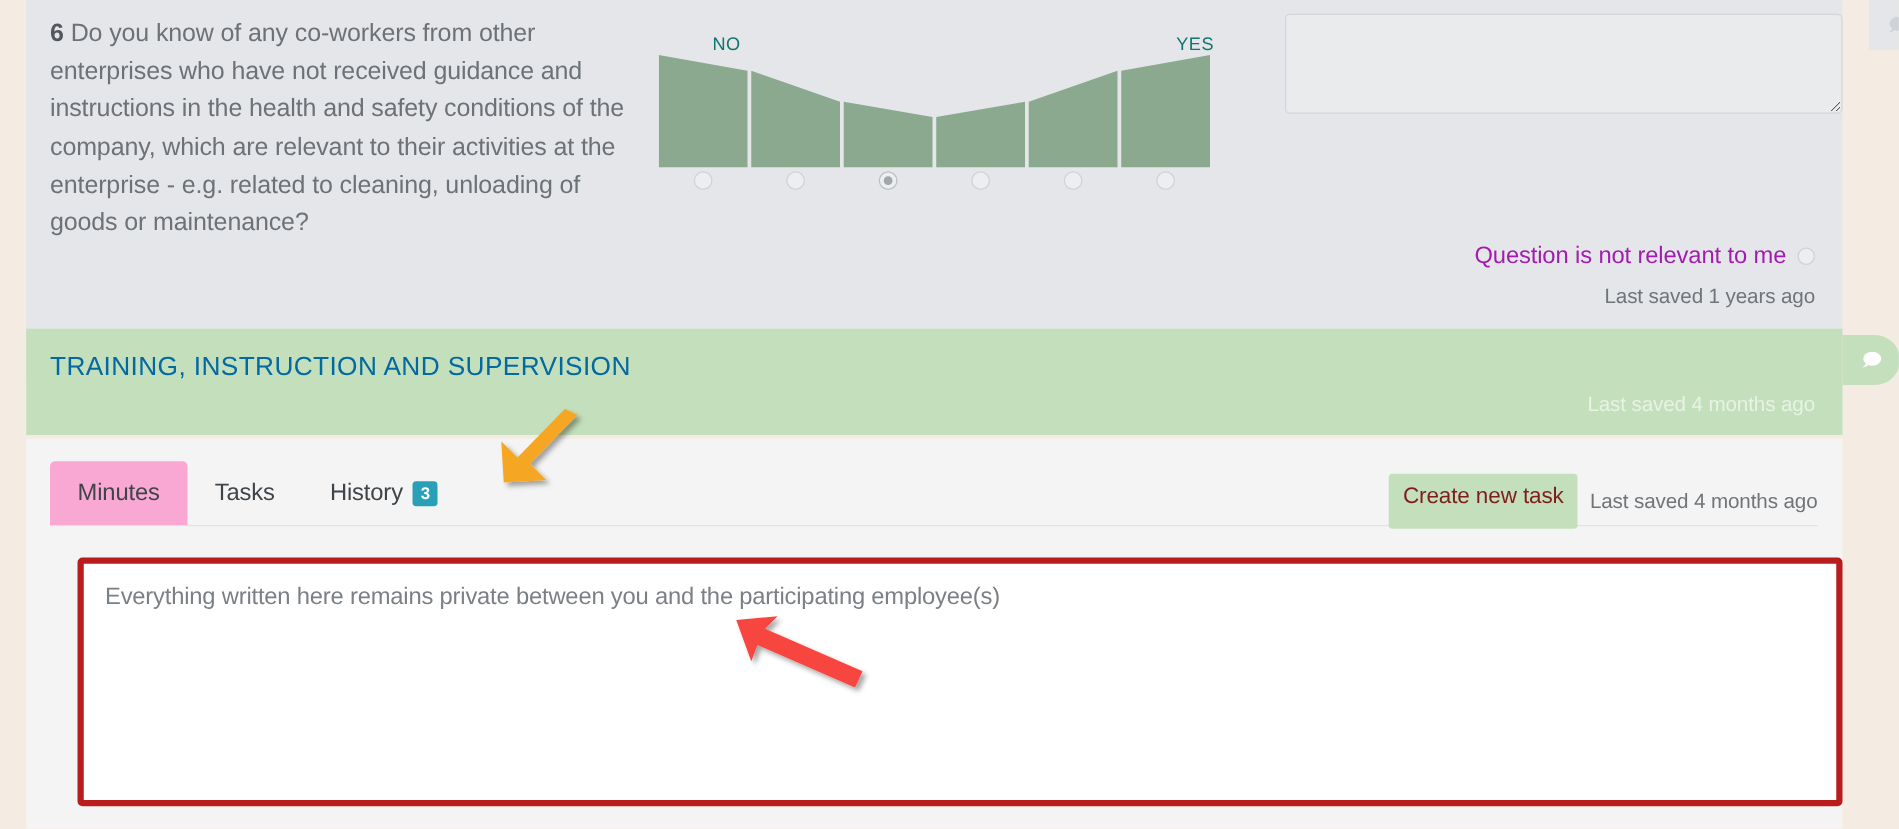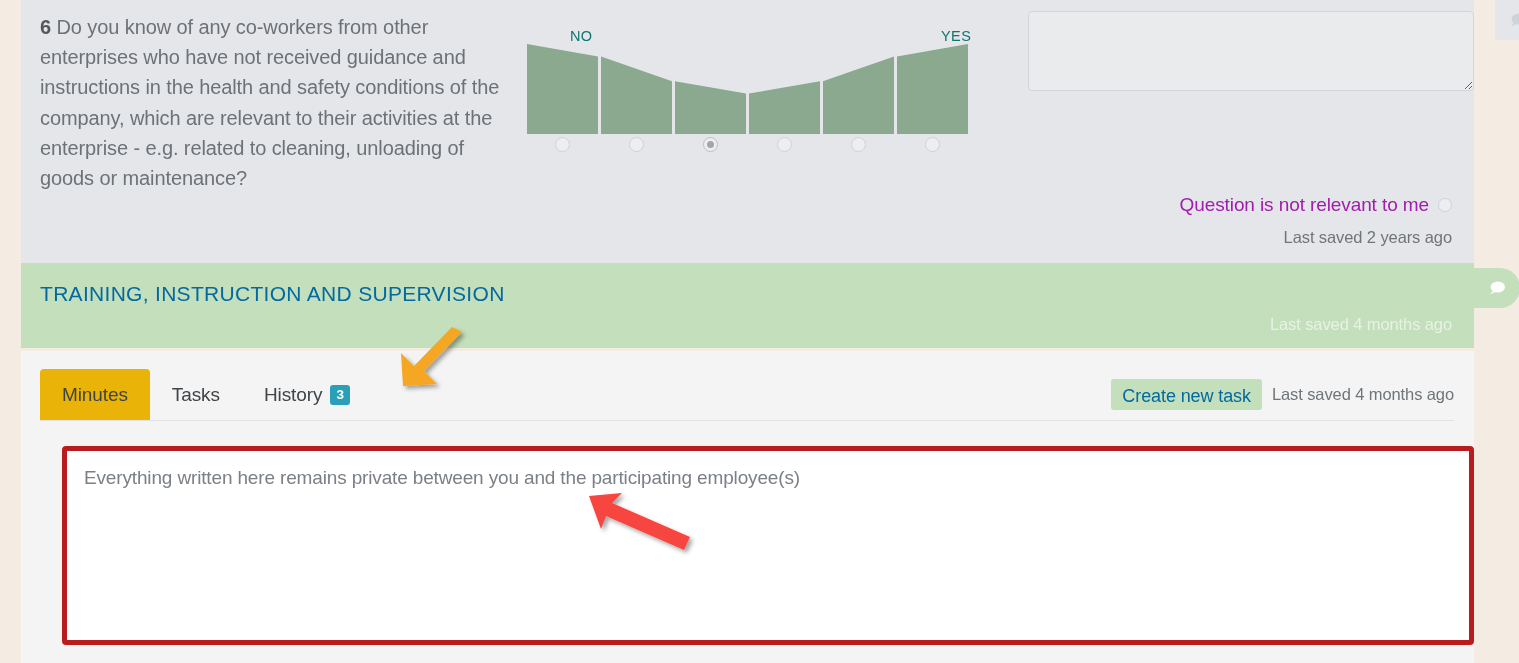--- a/index.html
+++ b/index.html
@@ -192,21 +192,21 @@
     align-items: center;
     gap: 8px;
     padding: 0 22px;
     font-size: 19px;
     color: #3f4448;
     letter-spacing: -0.1px;
     border-radius: 4px 4px 0 0;
     cursor: pointer;
   }
   .tab.active {
-    background: #eab308;
+    background: #f9a8d4;
     color: #3f4448;
   }
   .tab-badge {
     display: inline-flex;
     align-items: center;
     justify-content: center;
     min-width: 20px; height: 20px;
     padding: 0 5px;
     border-radius: 3px;
     background: #2aa0b8;
@@ -218,26 +218,26 @@
 
   .tabbar-right {
     position: absolute;
     right: 0; top: 10px;
     display: flex;
     align-items: center;
     gap: 10px;
   }
   .create-task-btn {
     background: #c3dfbb;
-    color: #0369a1;
+    color: #7f1d1d;
     font-size: 18px;
     letter-spacing: -0.1px;
     border: none;
     border-radius: 3px;
-    padding: 7px 11px 3px 11px;
+    padding: 7px 11px 16px 11px;
     font-family: "Liberation Sans", sans-serif;
     cursor: pointer;
   }
   .tabbar-saved {
     font-size: 16.5px;
     color: #707579;
     letter-spacing: -0.1px;
   }
 
   .minutes-textarea {
@@ -303,21 +303,21 @@
         </div>
     </div>
 
     <textarea class="comment-box" placeholder="" style=""></textarea>
 
     <div class="not-relevant-row">
       <span class="not-relevant-label">Question is not relevant to me</span>
       <span class="not-relevant-radio"></span>
     </div>
 
-    <div class="saved-q">Last saved 2 years ago</div>
+    <div class="saved-q">Last saved 1 years ago</div>
 
     <div class="comment-tab q">
       <svg class="bubble-icon" width="19" height="17" viewBox="0 0 19 17">
         <ellipse cx="9.8" cy="7" rx="7.2" ry="5.6" fill="#ced2d9"></ellipse>
         <path d="M5.2 10.5 L2.0 14.2 L6.6 12.4 Z" fill="#ced2d9"></path>
       </svg>
     </div>
   </div>
 
   <div class="section-header">

